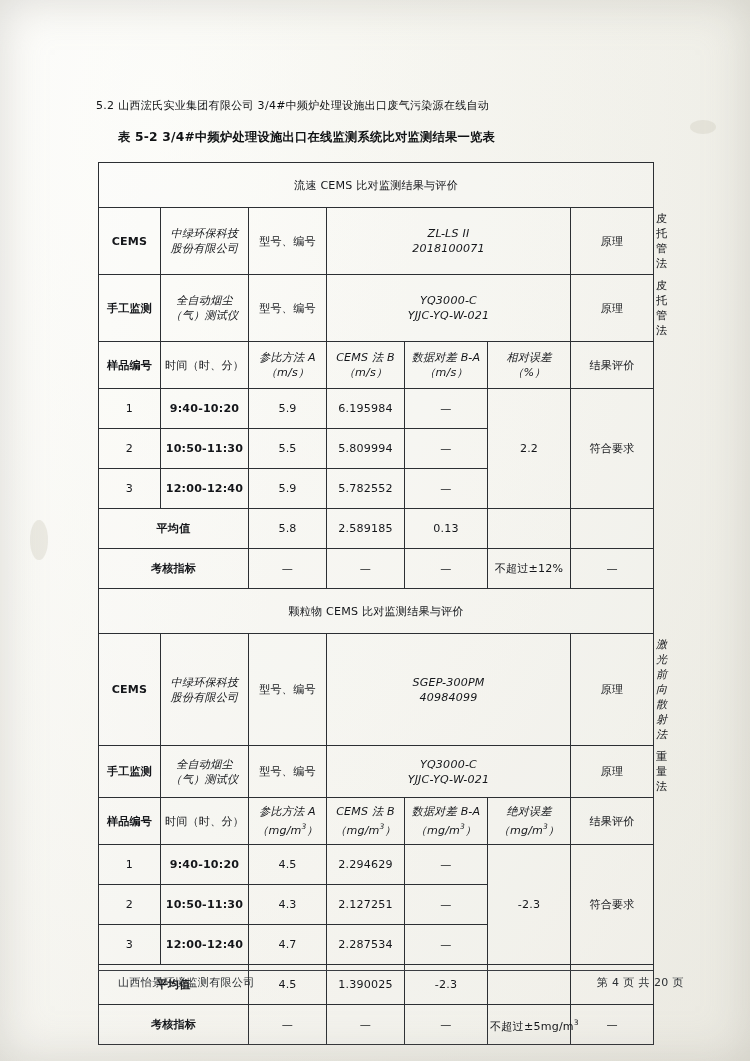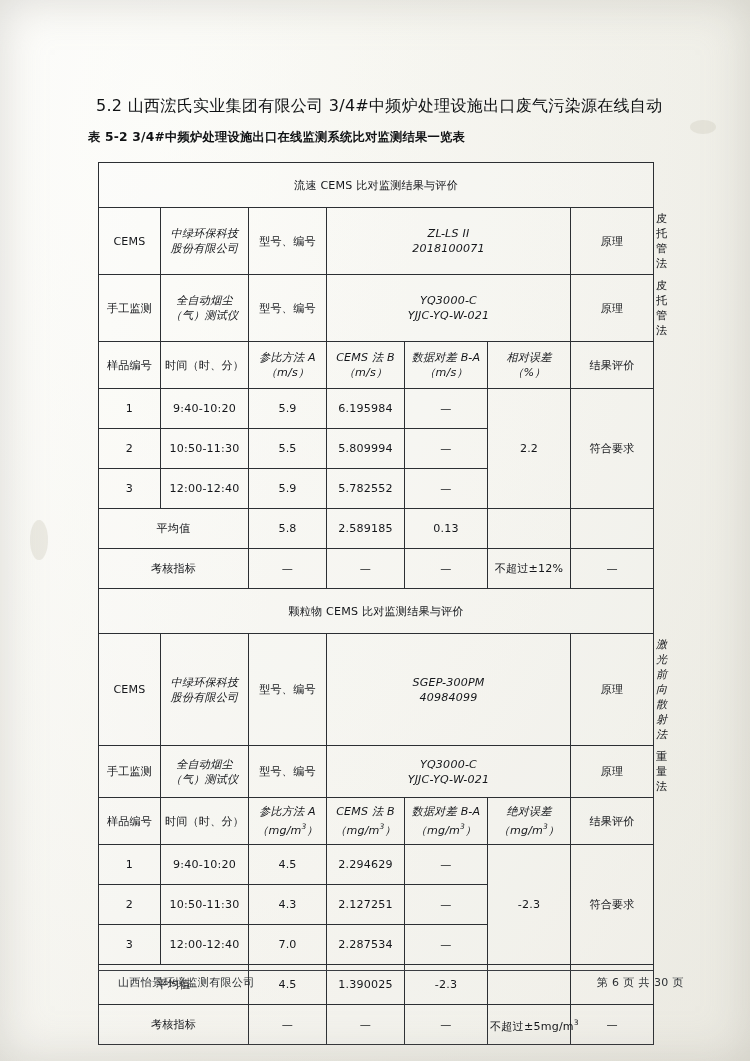--- a/index.html
+++ b/index.html
@@ -19,31 +19,31 @@
   .paper-tint{
     position:absolute;inset:0;
     background:linear-gradient(100deg, rgba(255,255,255,0.55) 0%, rgba(246,246,240,0.2) 40%, rgba(232,232,224,0.35) 100%);
     pointer-events:none;
   }
   .content{position:absolute;left:0;top:0;width:750px;}
 
   .intro{
     margin:0;
     padding:92px 66px 0 96px;
-    font-size:16px;
+    font-size:11px;
     line-height:27px;
     letter-spacing:0.3px;
     text-align:justify;
     color:#101214;
   }
   .intro .l2{display:block;text-indent:0;}
 
   .tbl-caption{
     margin:10px 16px 5px 0;
-    padding-left:88px;
+    padding-left:118px;
     font-size:12.3px;
     letter-spacing:0.2px;
     font-weight:bold;
     color:#101214;
   }
 
   table.main{
     border-collapse:collapse;
     margin:16px 0 0 98px;
     width:555px;
@@ -61,22 +61,22 @@
     letter-spacing:0.2px;
   }
   td.section{
     font-size:11.8px;
     letter-spacing:0.6px;
     height:38px;
   }
   td.tall{height:40px;}
   td.row{height:33px;}
   td.two-line{line-height:15px;font-style:italic;}
-  td.time{font-weight:normal;letter-spacing:0.4px;}
-  td.lead{letter-spacing:0.8px;}
+  td.time{font-weight:bold;letter-spacing:0.4px;}
+  td.lead{letter-spacing:0.8px;font-weight:bold;}
   sup{font-size:7.5px;vertical-align:super;}
   .nowrap{white-space:nowrap;}
 
   .footer{
     position:absolute;
     left:0;top:975px;width:750px;
     padding:0 66px 0 98px;
     box-sizing:border-box;
     display:flex;
     justify-content:space-between;
@@ -288,21 +288,21 @@
         <tr>
           <td class="row">2</td>
           <td class="row time">10:50-11:30</td>
           <td class="row">4.3</td>
           <td class="row">2.127251</td>
           <td class="row">—</td>
         </tr>
         <tr>
           <td class="row">3</td>
           <td class="row time">12:00-12:40</td>
-          <td class="row">7.0</td>
+          <td class="row">4.7</td>
           <td class="row">2.287534</td>
           <td class="row">—</td>
         </tr>
         <tr>
           <td class="row lead" colspan="2">平均值</td>
           <td class="row">4.5</td>
           <td class="row">1.390025</td>
           <td class="row">-2.3</td>
           <td class="row"></td>
           <td class="row"></td>
@@ -315,17 +315,17 @@
           <td class="row nowrap"><span>不超过±5mg/m</span><sup>3</sup></td>
           <td class="row">—</td>
         </tr>
       </tbody>
     </table>
   </div>
 
   <div class="footrule"></div>
   <div class="footer">
     <div class="left">山西怡景环境监测有限公司</div>
-    <div class="right">第 6 页 共 30 页</div>
+    <div class="right">第 4 页 共 20 页</div>
   </div>
 
   <div class="edge-shadow"></div>
 </div>
 
 </body></html>

